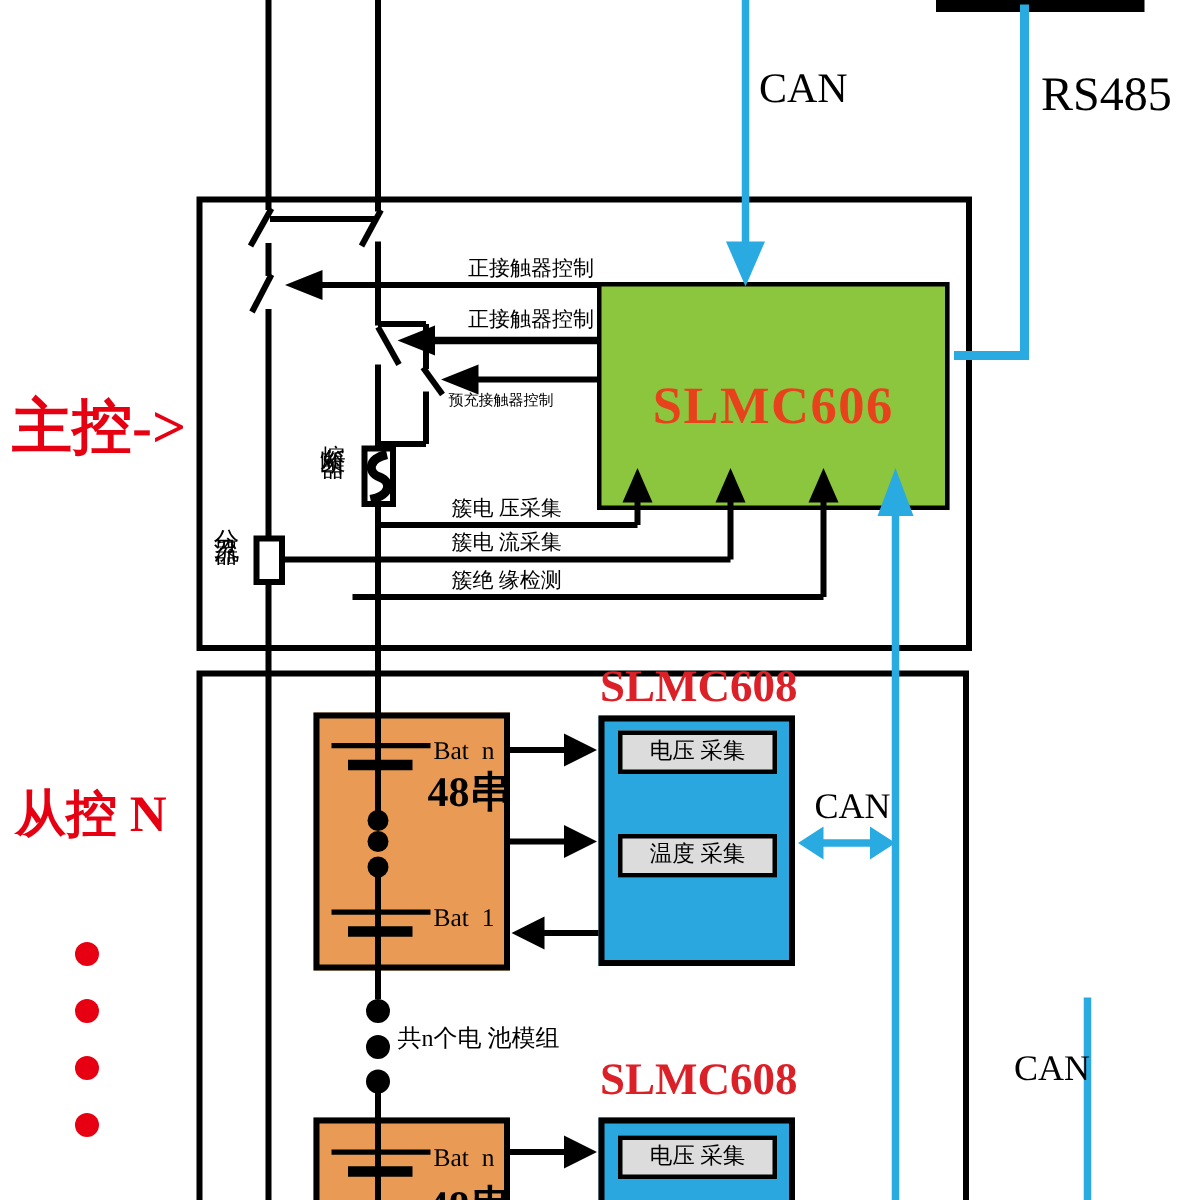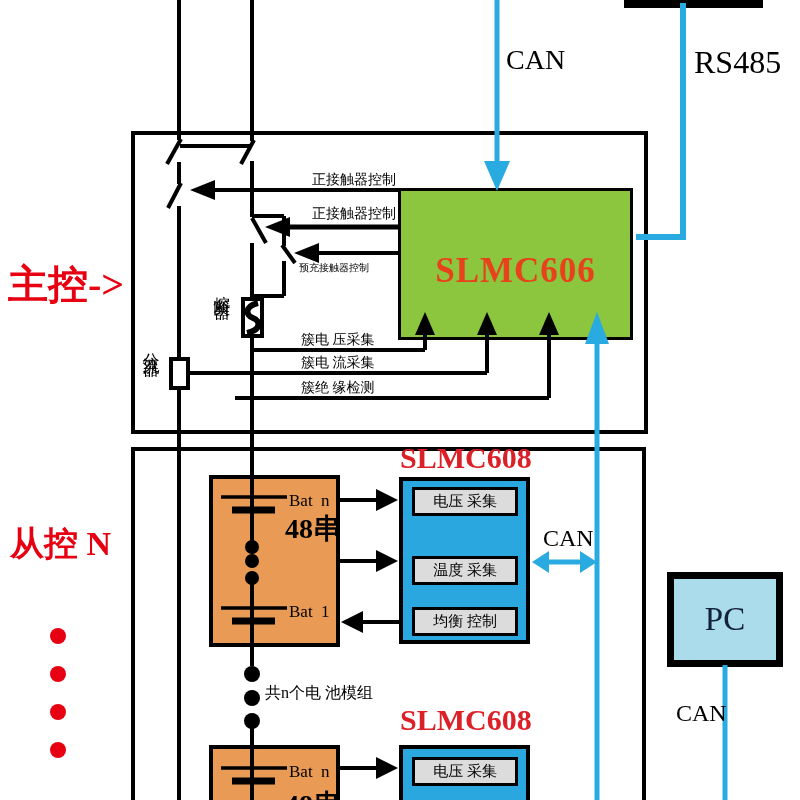--- a/index.html
+++ b/index.html
@@ -35,35 +35,29 @@
   <div class="box" style="left:209px; top:475px; width:131px; height:172px; background:#e99b55; border:4px solid #000;"></div>
 
   <div class="box" style="left:399px; top:477px; width:131px; height:167px; background:#29a7de; border:4px solid #000;"></div>
 
   <div class="box center" style="left:412px; top:487px; width:106px; height:29px; background:#dcdcdc; border:3px solid #000;">
     <span class="label cn" style="position:static; font-size:15px;">电压 采集</span>
   </div>
   <div class="box center" style="left:412px; top:544px; width:106px; height:29px; background:#dcdcdc; border:3px solid #000;margin-top:12px;">
     <span class="label cn" style="position:static; font-size:15px;">温度 采集</span>
   </div>
-  <div class="box center" style="left:412px; top:607px; width:106px; height:29px; background:#dcdcdc; border:3px solid #000;">
-    <span class="label cn" style="position:static; font-size:15px;">均衡 控制</span>
-  </div>
 
   <div class="box" style="left:209px; top:745px; width:131px; height:70px; background:#e99b55; border:4px solid #000;"></div>
 
   <div class="box" style="left:399px; top:745px; width:131px; height:70px; background:#29a7de; border:4px solid #000;"></div>
 
   <div class="box center" style="left:412px; top:757px; width:106px; height:29px; background:#dcdcdc; border:3px solid #000;">
     <span class="label cn" style="position:static; font-size:15px;">电压 采集</span>
   </div>
 
-  <div class="box center" style="left:667px; top:572px; width:116px; height:95px; background:#aadceb; border:7px solid #000;">
-    <span class="lat" style="color:#14213d; font-size:33px;">PC</span>
-  </div>
 
   <svg width="800" height="800" viewBox="0 0 800 800">
 
     <g stroke="#000" stroke-width="4" fill="none">
       <path d="M179 0 V140"></path>
       <path d="M252 0 V141"></path>
       <path d="M179 206 V359"></path>
       <path d="M179 388 V800"></path>
       <path d="M252 243 V299"></path>
       <path d="M252 336 V541"></path>

